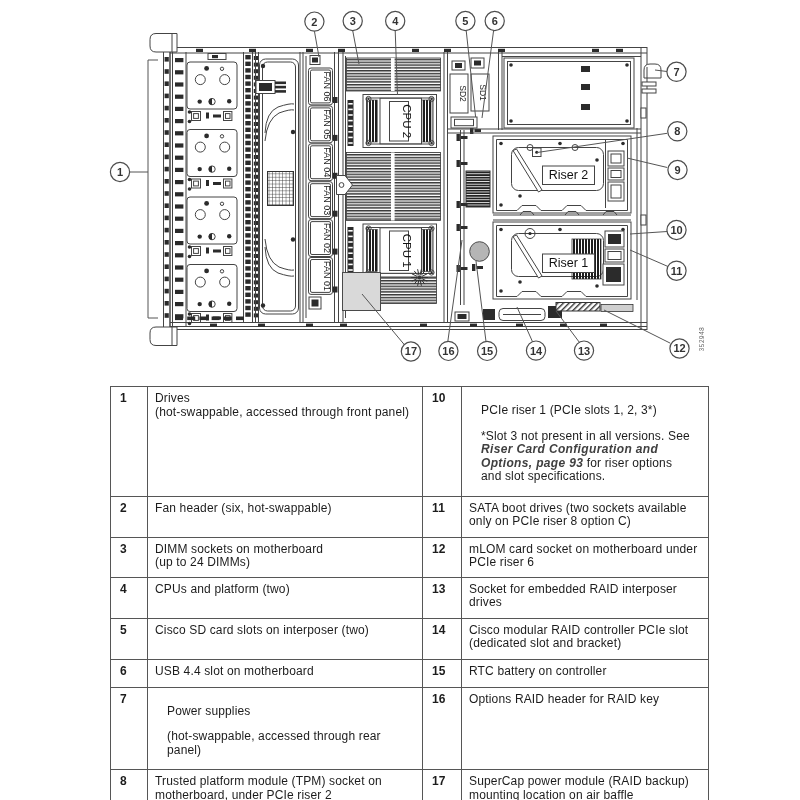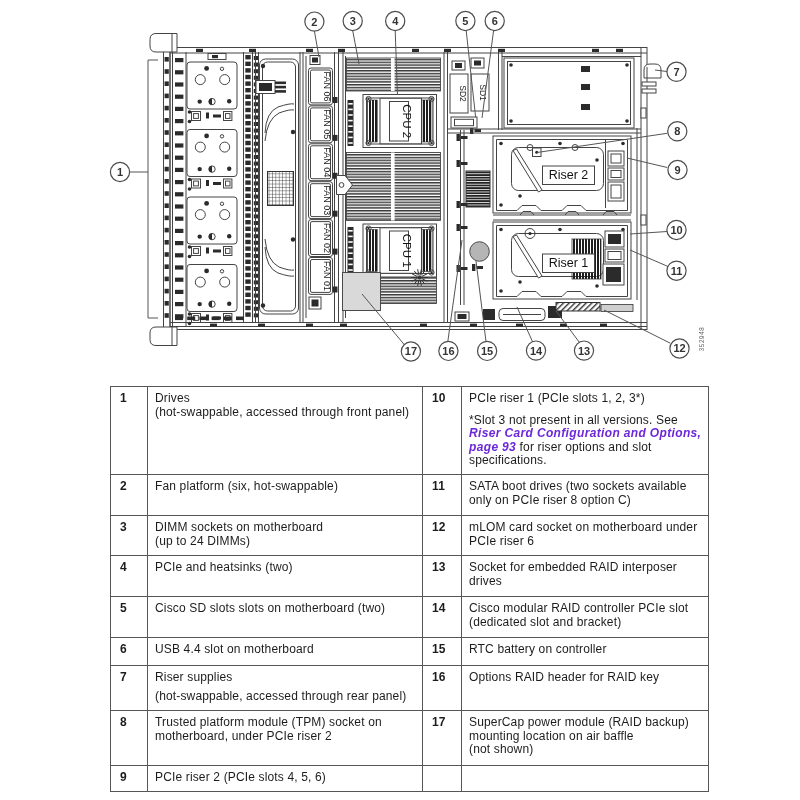--- a/index.html
+++ b/index.html
@@ -1,22 +1,22 @@
 <!DOCTYPE html>
 <html><head>
 <meta charset="utf-8">
 <style>
   html,body{margin:0;padding:0;background:#fff;width:800px;height:800px;overflow:hidden;}
   body{font-family:"Liberation Sans",sans-serif;color:#1c1c1c;position:relative;}
   #diag{position:absolute;left:0;top:0;}
   table.key{position:absolute;left:110px;top:386px;border-collapse:collapse;table-layout:fixed;width:598px;}
   table.key td{border:1px solid #565656;vertical-align:top;font-size:12px;line-height:13.5px;padding:5px 3px 0 7px;overflow:hidden;letter-spacing:0.15px;}
   table.key td.n{font-weight:bold;padding-left:9px;}
-  table.key .link{color:#6d28d9;font-weight:bold;font-style:italic;letter-spacing:0.35px;}
-  table.key p{margin:0;}
+  table.key .link{color:#404040;font-weight:bold;font-style:italic;letter-spacing:0.35px;}
+  table.key p{margin:12px;}
   table.key p+p{margin-top:5px;}
 </style>
 </head>
 <body>
 
 <svg id="diag" width="800" height="386" viewBox="0 0 800 386">
 <defs>
 <pattern id="dimm" width="4" height="2.8" patternUnits="userSpaceOnUse">
         <rect width="4" height="1.5" fill="#3a3a3a"></rect>
       </pattern>
@@ -777,57 +777,57 @@
 <td>Drives<br>(hot-swappable, accessed through front panel)</td>
 <td class="n">10</td>
 <td>
           <p>PCIe riser 1 (PCIe slots 1, 2, 3*)</p>
           <p style="margin-top:8px">*Slot 3 not present in all versions. See <span class="link">Riser Card Configuration and Options, page 93</span> for riser options and slot specifications.</p>
         </td>
 </tr>
 
 <tr style="height:41px">
 <td class="n">2</td>
-<td>Fan platform (six, hot-swappable)</td>
+<td>Fan header (six, hot-swappable)</td>
 <td class="n">11</td>
 <td>SATA boot drives (two sockets available only on PCIe riser 8 option C)</td>
 </tr>
 
 <tr style="height:40px">
 <td class="n">3</td>
 <td>DIMM sockets on motherboard<br>(up to 24 DIMMs)</td>
 <td class="n">12</td>
 <td>mLOM card socket on motherboard under PCIe riser 6</td>
 </tr>
 
 <tr style="height:41px">
 <td class="n">4</td>
-<td>PCIe and heatsinks (two)</td>
+<td>CPUs and platform (two)</td>
 <td class="n">13</td>
 <td>Socket for embedded RAID interposer drives</td>
 </tr>
 
 <tr style="height:41px">
 <td class="n">5</td>
-<td>Cisco SD slots slots on motherboard (two)</td>
+<td>Cisco SD card slots on interposer (two)</td>
 <td class="n">14</td>
 <td>Cisco modular RAID controller PCIe slot (dedicated slot and bracket)</td>
 </tr>
 
 <tr style="height:28px">
 <td class="n">6</td>
 <td>USB 4.4 slot on motherboard</td>
 <td class="n">15</td>
 <td>RTC battery on controller</td>
 </tr>
 
 <tr style="height:45px">
 <td class="n">7</td>
 <td>
-          <p>Riser supplies</p>
+          <p>Power supplies</p>
           <p>(hot-swappable, accessed through rear panel)</p>
         </td>
 <td class="n">16</td>
 <td>Options RAID header for RAID key</td>
 </tr>
 
 <tr style="height:55px">
 <td class="n">8</td>
 <td>Trusted platform module (TPM) socket on motherboard, under PCIe riser 2</td>
 <td class="n">17</td>

